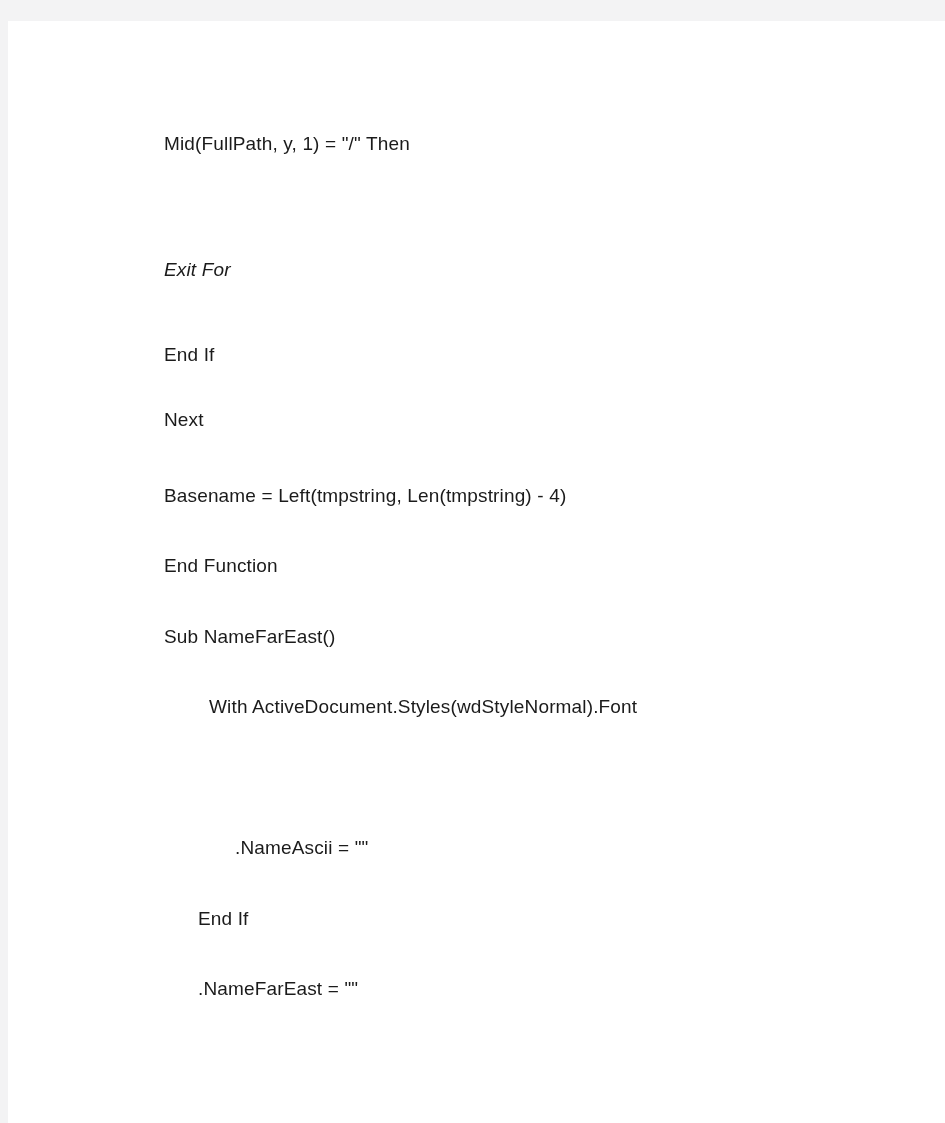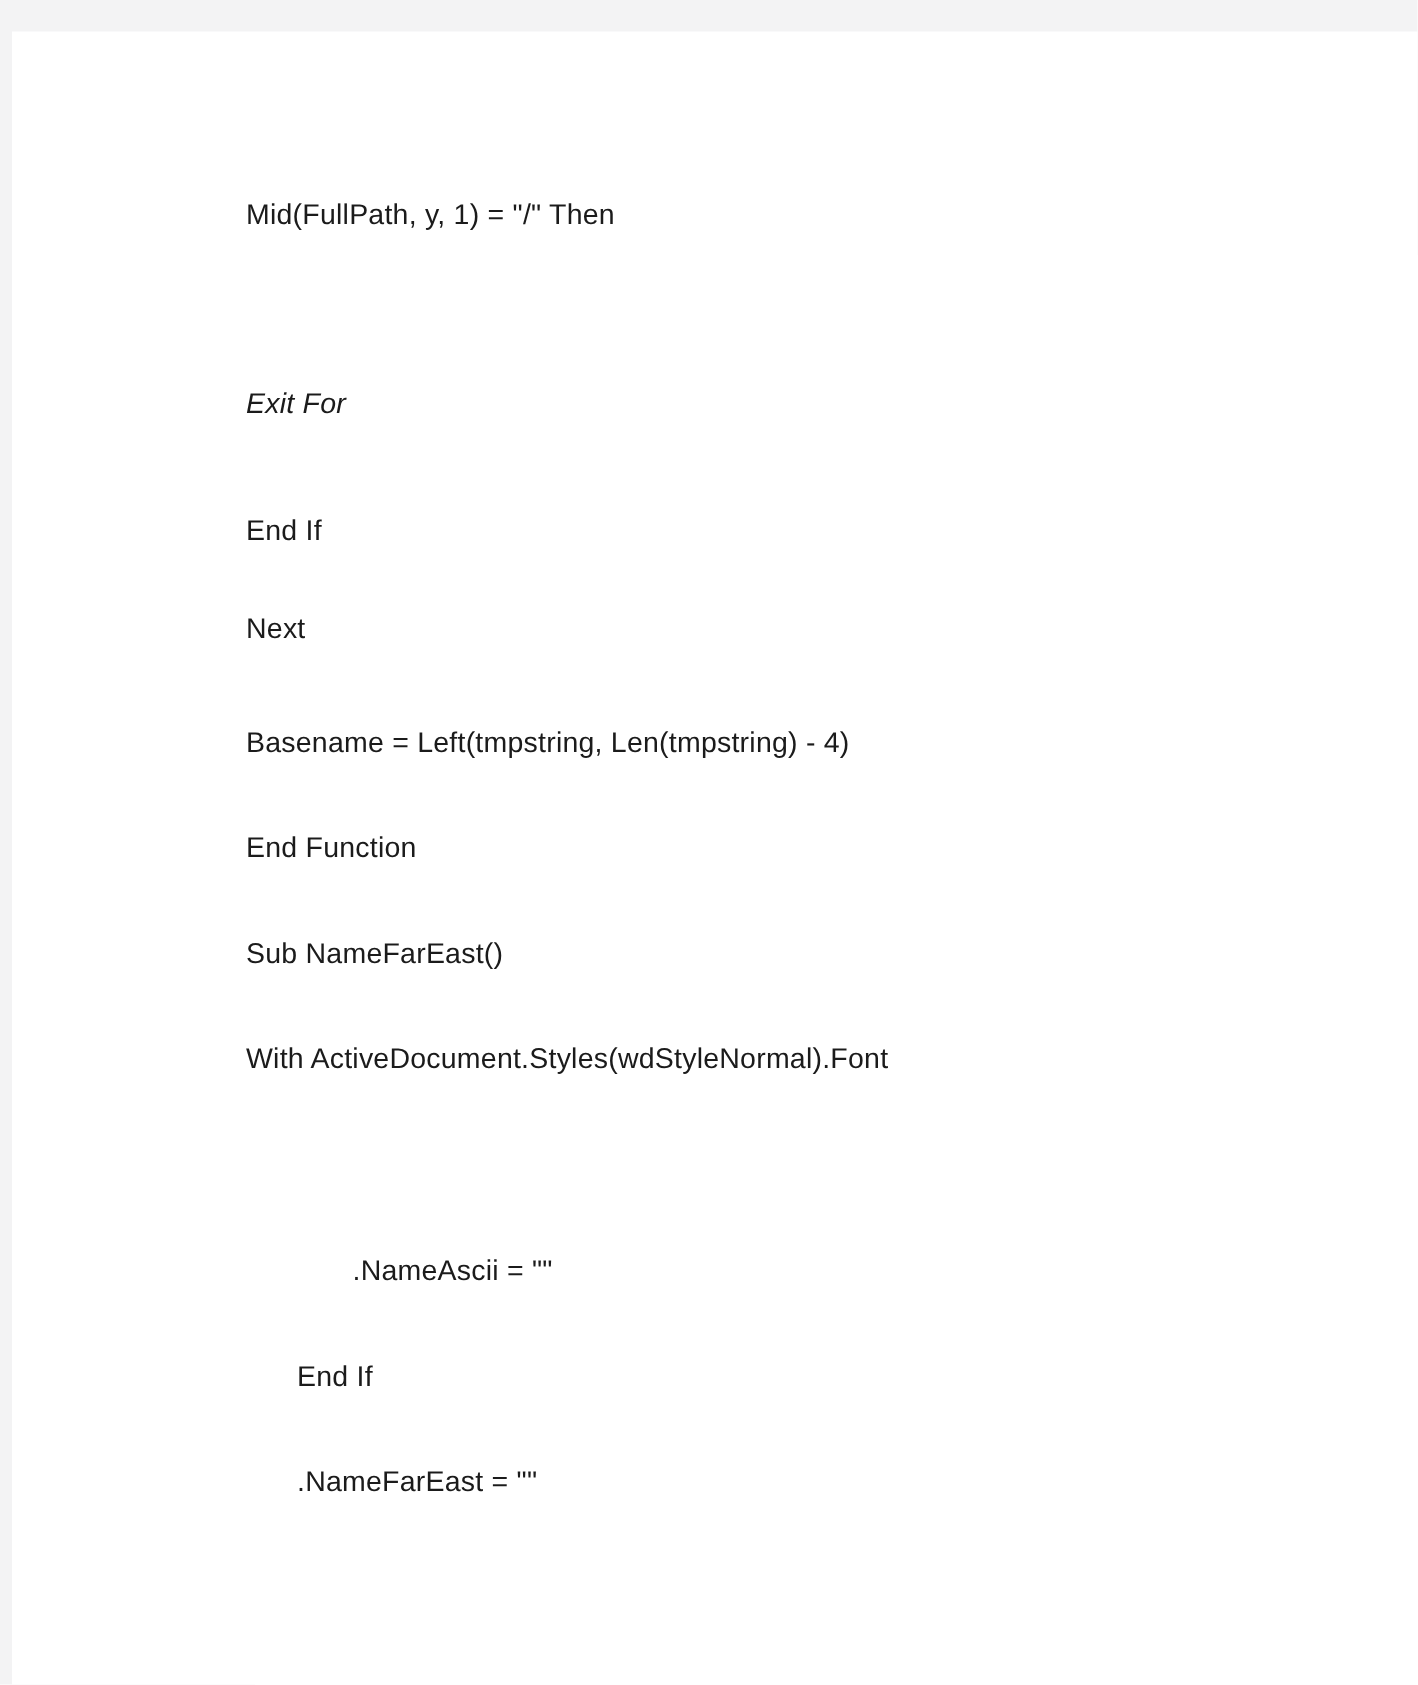--- a/index.html
+++ b/index.html
@@ -54,18 +54,18 @@
 
 <div id="page-sheet">
   <div id="document-body">
       <div class="code-line indent-0" style="top: 111px;">Mid(FullPath, y, 1) = "/" Then</div>
       <div class="code-line indent-0" style="top: 237px; font-style: italic;">Exit For</div>
       <div class="code-line indent-0" style="top: 322px;">End If</div>
       <div class="code-line indent-0" style="top: 387px;">Next</div>
       <div class="code-line indent-0" style="top: 463px;">Basename = Left(tmpstring, Len(tmpstring) - 4)</div>
       <div class="code-line indent-0" style="top: 533px;">End Function</div>
       <div class="code-line indent-0" style="top: 604px;">Sub NameFarEast()</div>
-      <div class="code-line indent-0" style="top: 674px;">With ActiveDocument.Styles(wdStyleNormal).Font</div>
+      <div class="code-line indent-0" style="top: 674px; margin-left: 45px;">With ActiveDocument.Styles(wdStyleNormal).Font</div>
       <div class="code-line indent-2" style="top: 815px;">.NameAscii = ""</div>
       <div class="code-line indent-1" style="top: 886px;">End If</div>
       <div class="code-line indent-1" style="top: 956px;">.NameFarEast = ""</div>
     </div>
 </div>
 
 </body></html>

